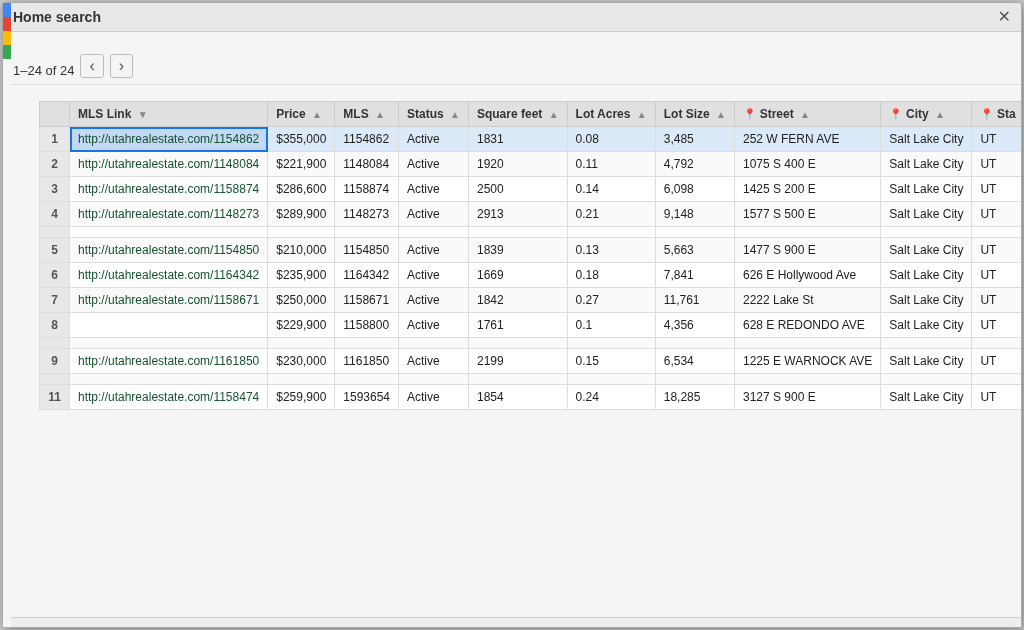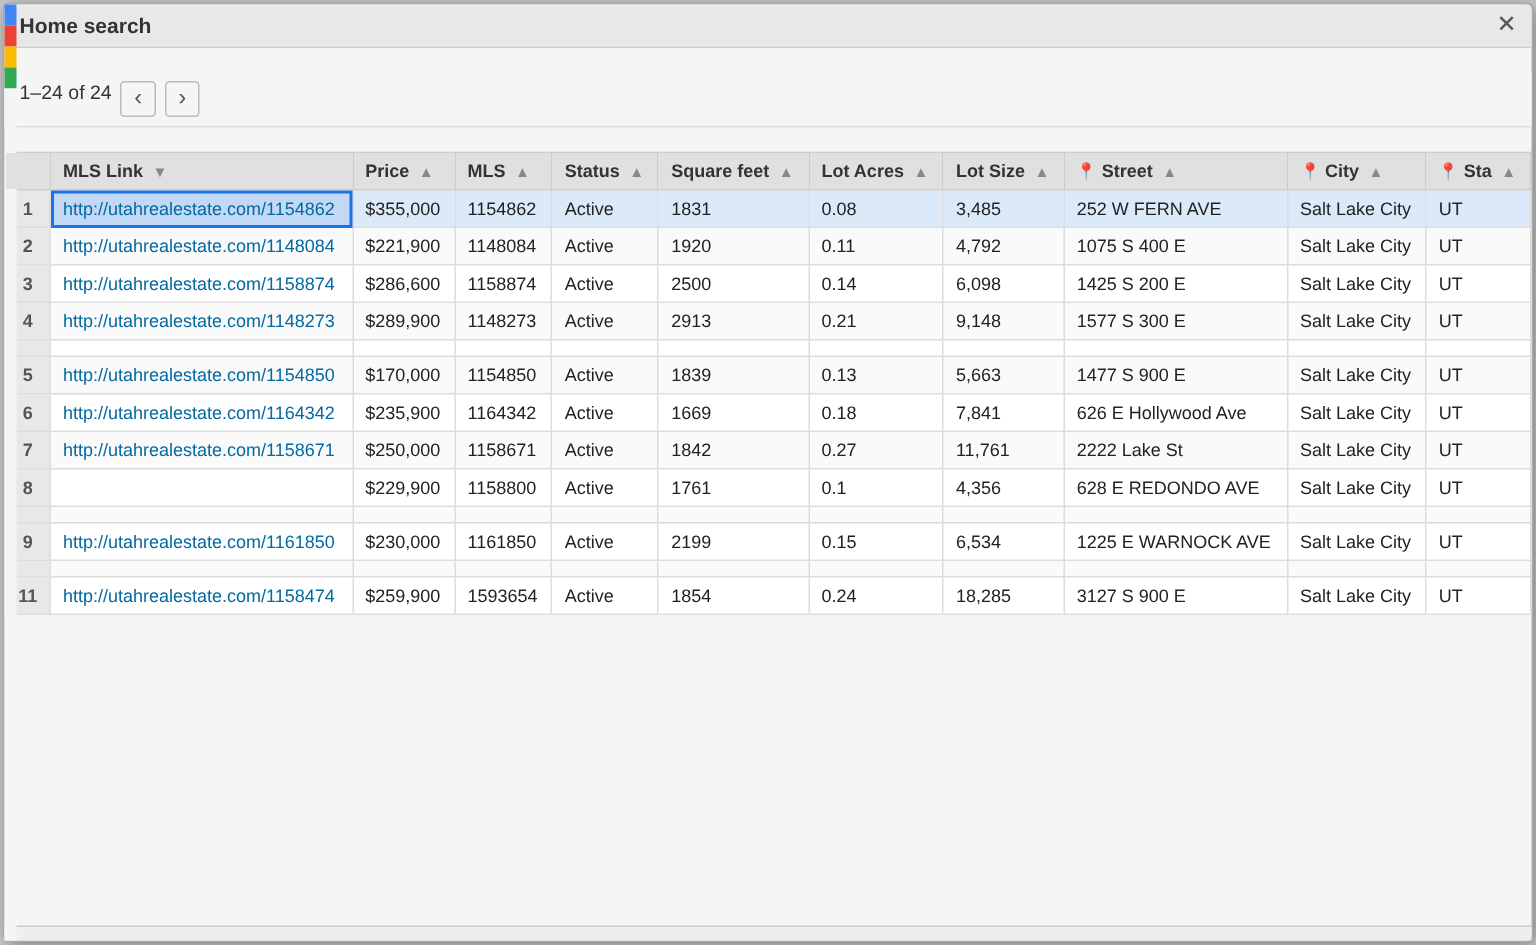--- a/index.html
+++ b/index.html
@@ -60,38 +60,39 @@
       border: 1px solid #bbb;
       border-radius: 3px;
       padding: 4px 8px;
       font-size: 13px;
       width: 140px;
       color: #555;
       background: white;
     }
     .pagination {
       display: flex;
-      align-items: flex-start;
+      align-items: flex-end;
       gap: 6px;
       font-size: 13px;
       color: #333;
     }
     .nav-btn {
       background: none;
       border: 1px solid #bbb;
       border-radius: 3px;
       padding: 2px 8px;
       cursor: pointer;
       font-size: 16px;
       color: #555;
     }
     .nav-btn:disabled { color: #ccc; }
     .table-container {
       overflow: auto;
       flex: 1;
+      margin-left: 36px;
     }
     table {
       border-collapse: collapse;
       width: 100%;
       min-width: 900px;
     }
     thead th {
       background: #e0e0e0;
       border: 1px solid #ccc;
       padding: 5px 8px;
@@ -132,21 +133,21 @@
     }
     td.row-num {
       background: #e8e8e8;
       color: #555;
       text-align: center;
       font-weight: bold;
       width: 30px;
       min-width: 30px;
     }
     td.mls-link {
-      color: #0369a1;
+      color: #14532d;
       max-width: 220px;
       overflow: hidden;
       text-overflow: ellipsis;
     }
     td.mls-link.selected-cell {
       background: #c2d8f5;
       outline: 2px solid #1a73e8;
       outline-offset: -2px;
     }
     .scrollbar-placeholder {
@@ -253,41 +254,41 @@
           </tr>
           <tr>
             <td class="row-num">4</td>
             <td class="mls-link">http://utahrealestate.com/1148273</td>
             <td>$289,900</td>
             <td>1148273</td>
             <td>Active</td>
             <td>2913</td>
             <td>0.21</td>
             <td>9,148</td>
-            <td>1577 S 300 E</td>
+            <td>1577 S 500 E</td>
             <td>Salt Lake City</td>
             <td>UT</td>
           </tr>
           <tr>
             <td class="row-num"></td>
             <td class="mls-link"></td>
             <td></td>
             <td></td>
             <td></td>
             <td></td>
             <td></td>
             <td></td>
             <td></td>
             <td></td>
             <td></td>
           </tr>
           <tr>
             <td class="row-num">5</td>
             <td class="mls-link">http://utahrealestate.com/1154850</td>
-            <td>$170,000</td>
+            <td>$210,000</td>
             <td>1154850</td>
             <td>Active</td>
             <td>1839</td>
             <td>0.13</td>
             <td>5,663</td>
             <td>1477 S 900 E</td>
             <td>Salt Lake City</td>
             <td>UT</td>
           </tr>
           <tr>

